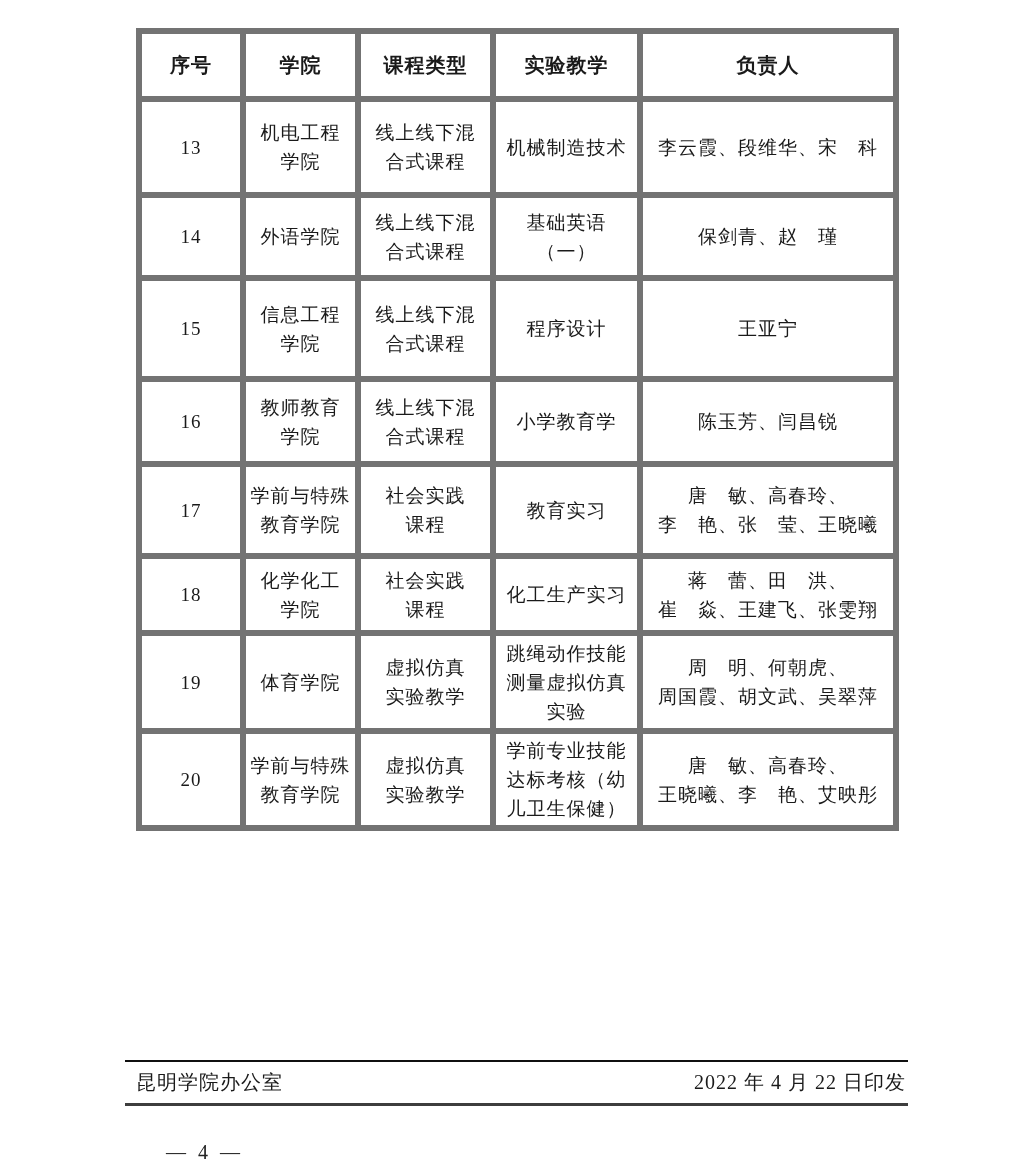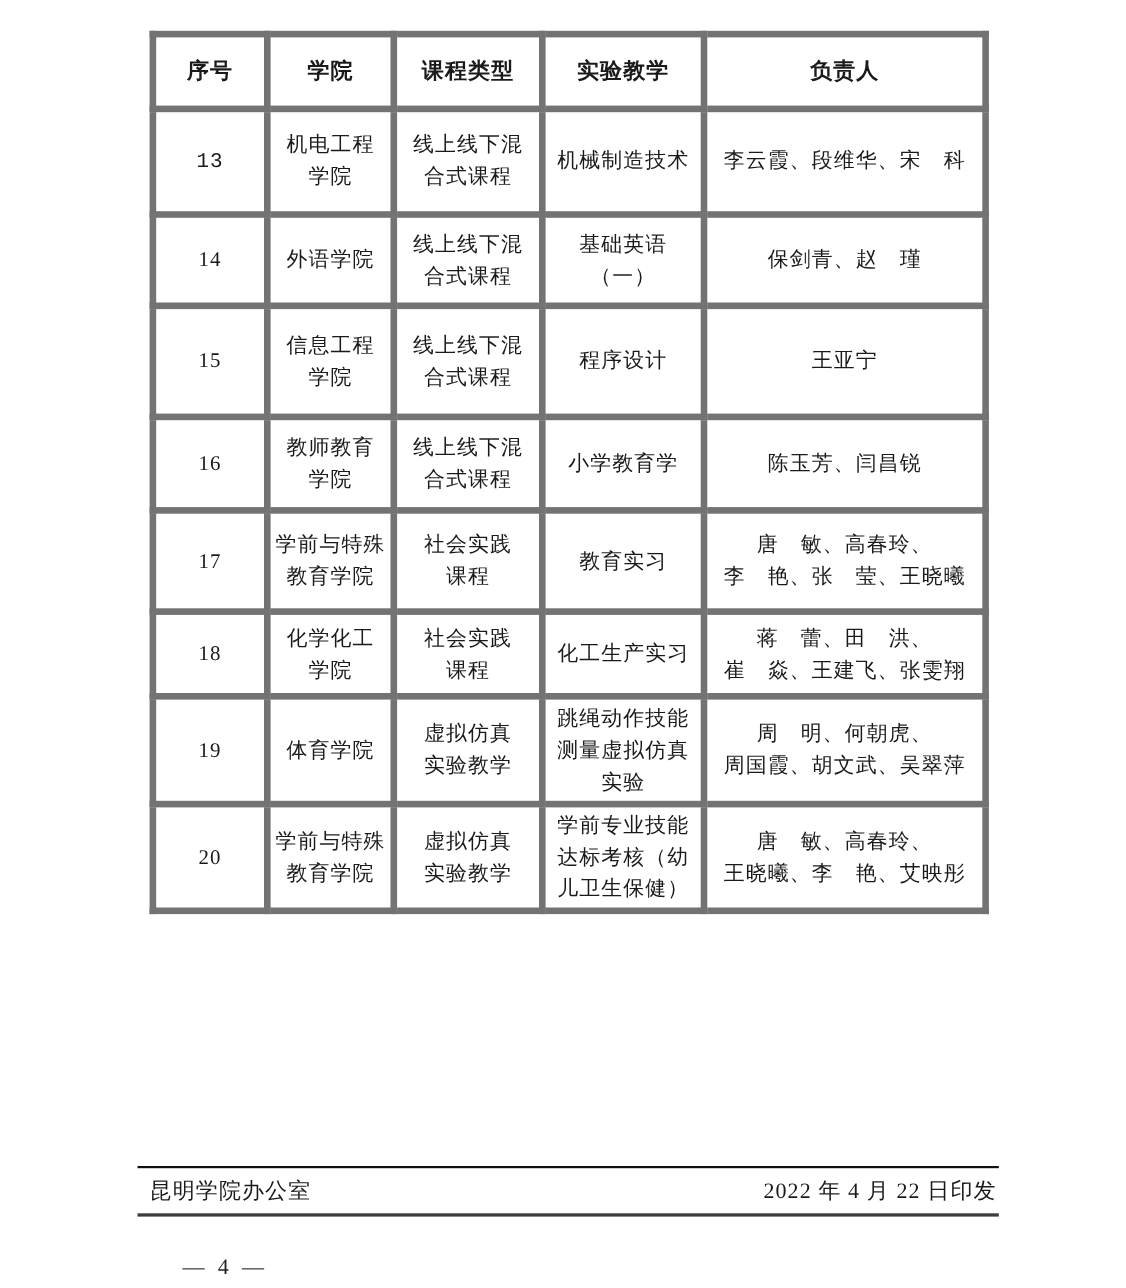--- a/index.html
+++ b/index.html
@@ -96,21 +96,21 @@
   <thead>
     <tr>
       <th>序号</th>
       <th>学院</th>
       <th>课程类型</th>
       <th>实验教学</th>
       <th>负责人</th>
     </tr>
   </thead>
   <tbody>
-      <tr style="height: 96px; font-family: Liberation Mono, monospace;">
+      <tr style="height: 96px;">
         <td>13</td>
         <td>机电工程<br>学院</td>
         <td>线上线下混<br>合式课程</td>
         <td>机械制造技术</td>
         <td>李云霞、段维华、宋　科</td>
       </tr>
       <tr style="height: 83px;">
         <td>14</td>
         <td>外语学院</td>
         <td>线上线下混<br>合式课程</td>

